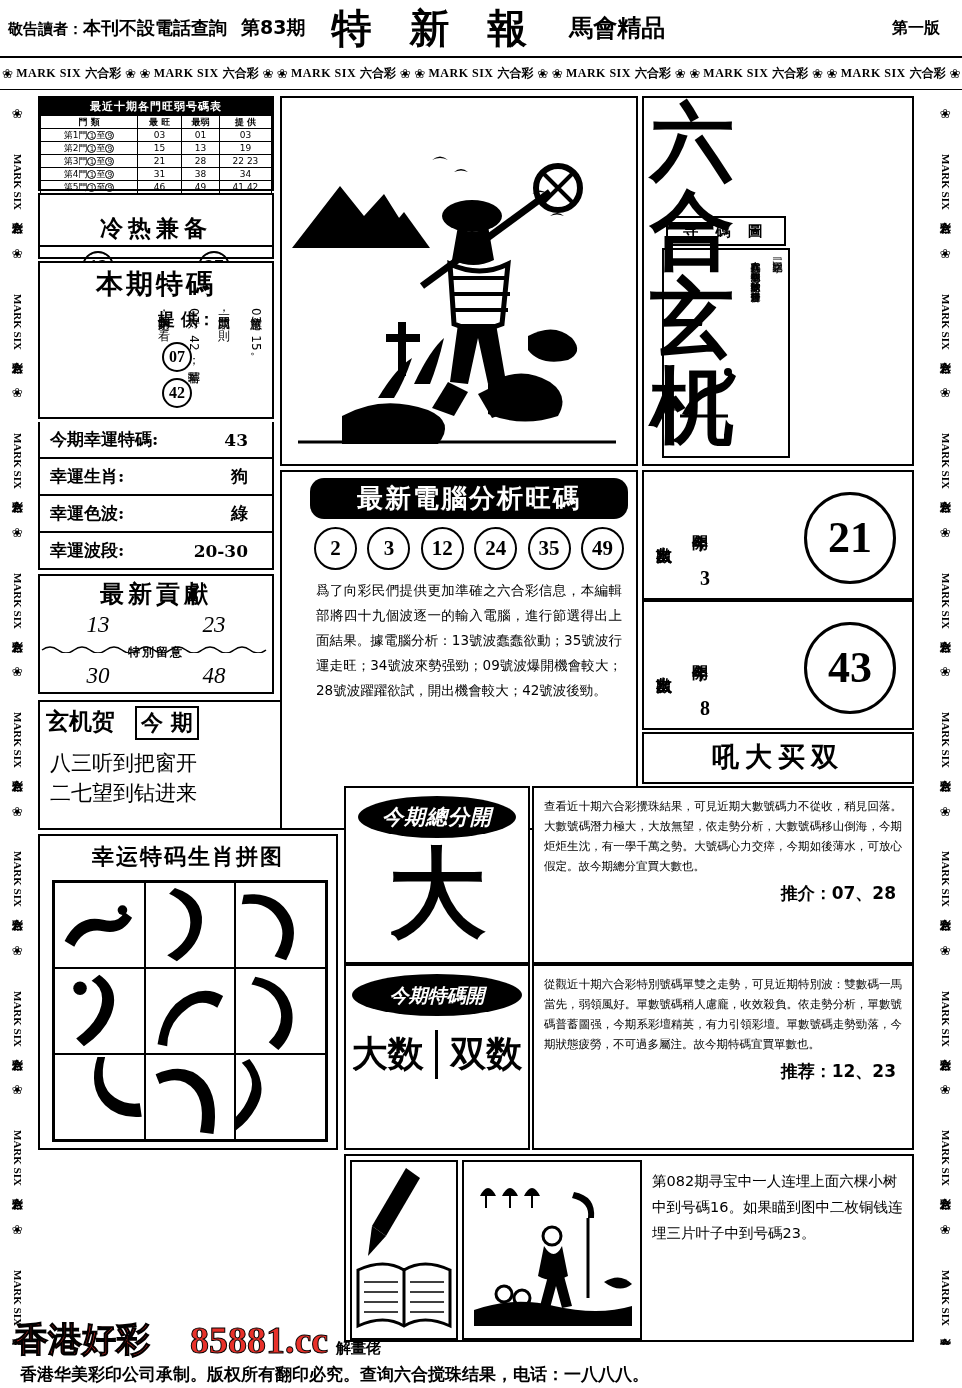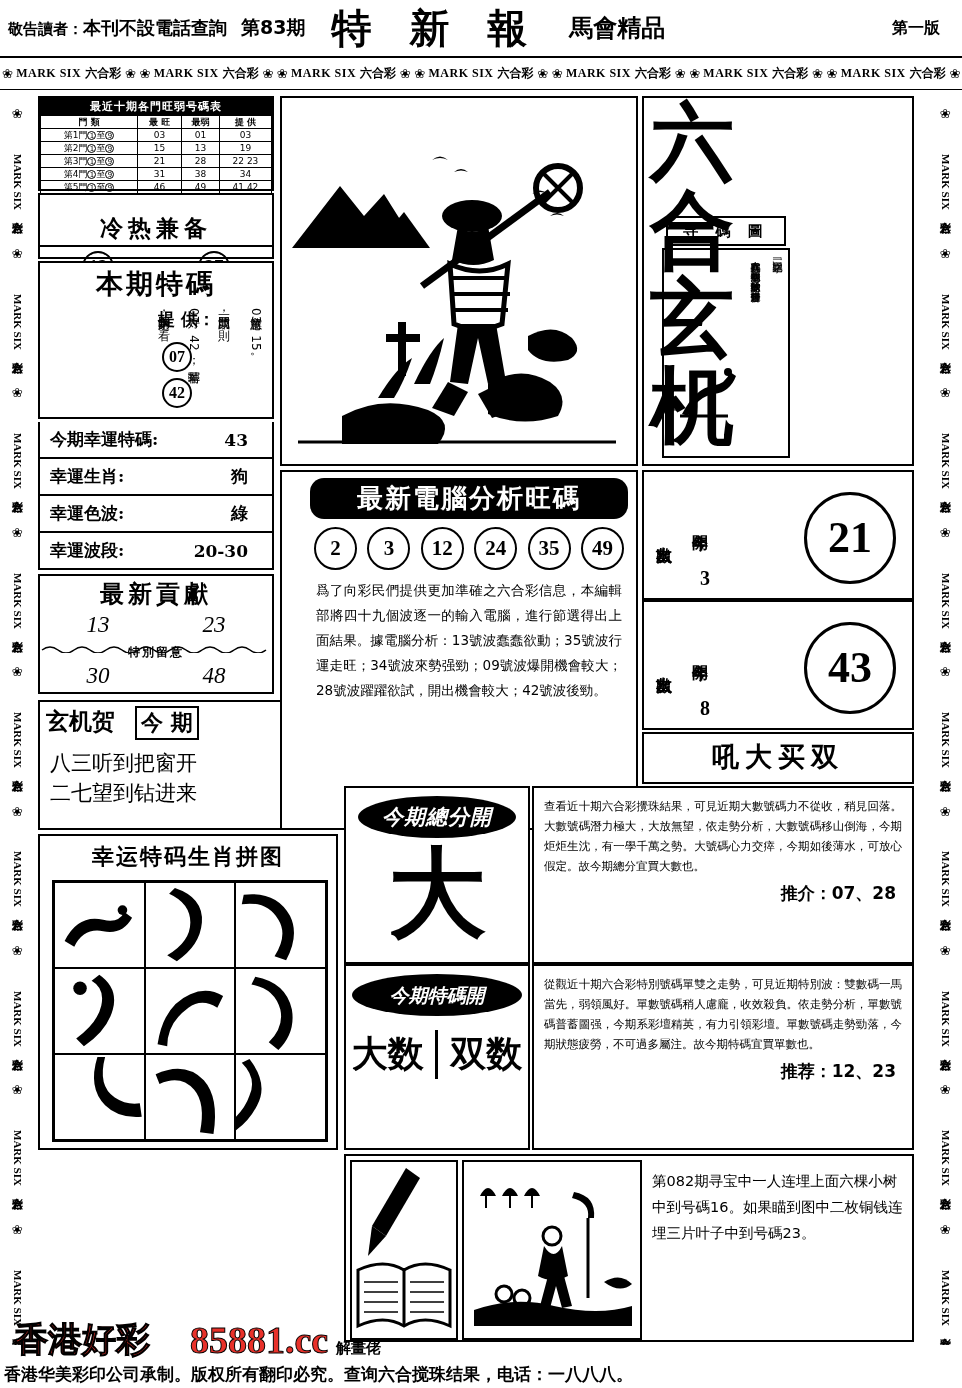--- a/index.html
+++ b/index.html
@@ -298,21 +298,21 @@
   .bb-cn {
     font-size:34px; font-weight:bold; color:#e8312a;
     font-family:"DejaVu Serif", serif; -webkit-text-stroke:1px #000;
   }
   .bb-url {
     font-size:38px; font-weight:bold; color:#e8312a; margin-left:40px;
     font-family:"Liberation Serif", serif; -webkit-text-stroke:1px #000;
   }
   .footline {
     position:absolute; left:0; bottom:2px; width:962px;
-    text-align:left; padding-left:4px; font-size:17px; font-weight:bold;
+    text-align:left; padding-left:20px; font-size:17px; font-weight:bold;
   }
   .sig {
     position:absolute; left:336px; bottom:30px; font-size:15px; font-weight:bold;
   }
 </style>
 </head>
 <body>
 
 <div class="page">
 

